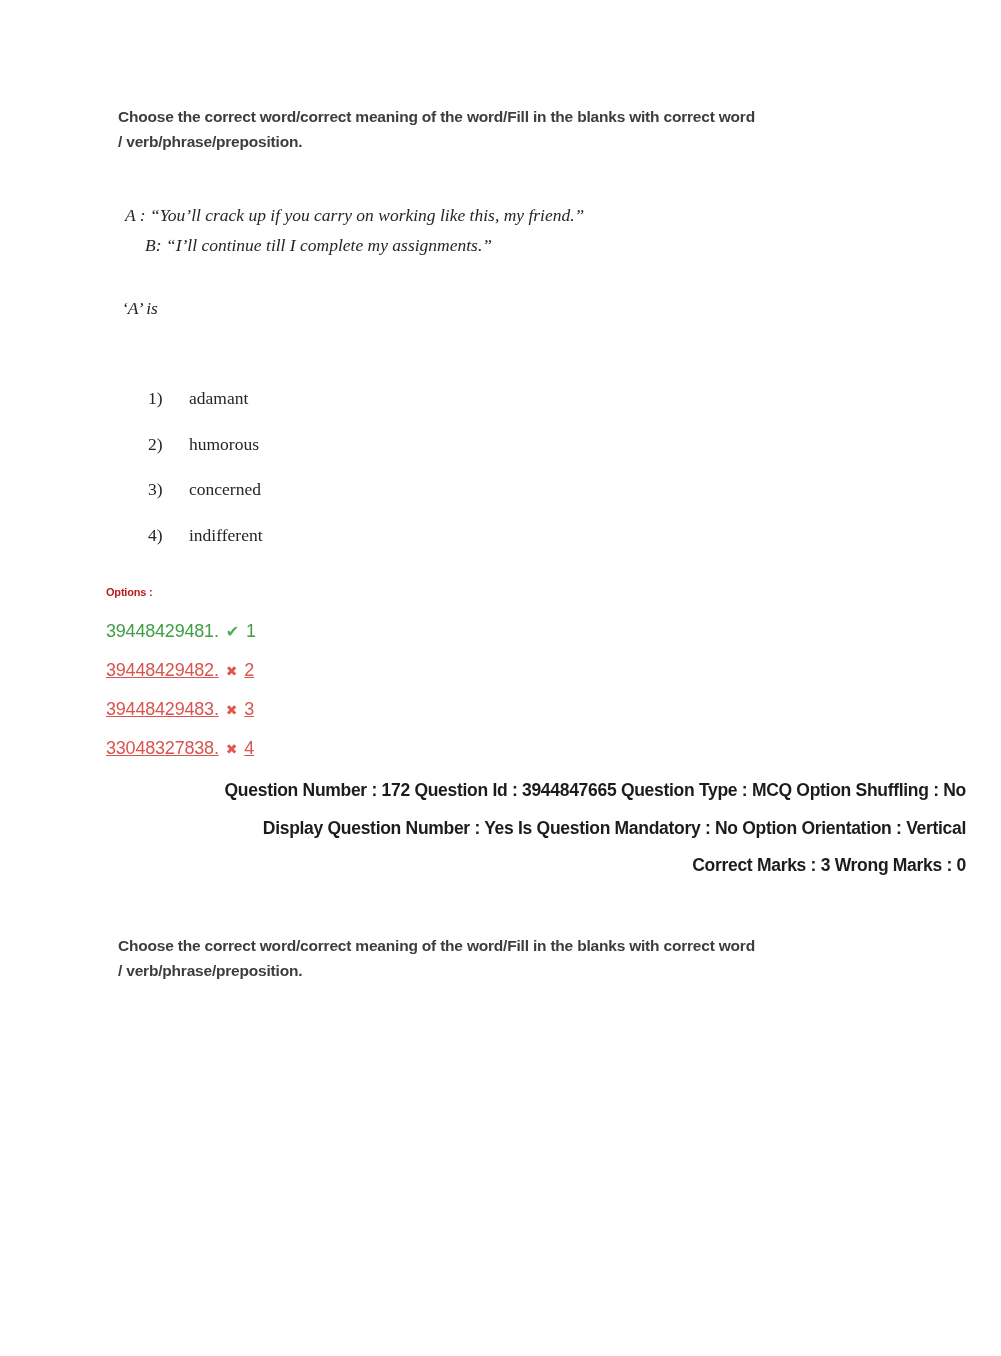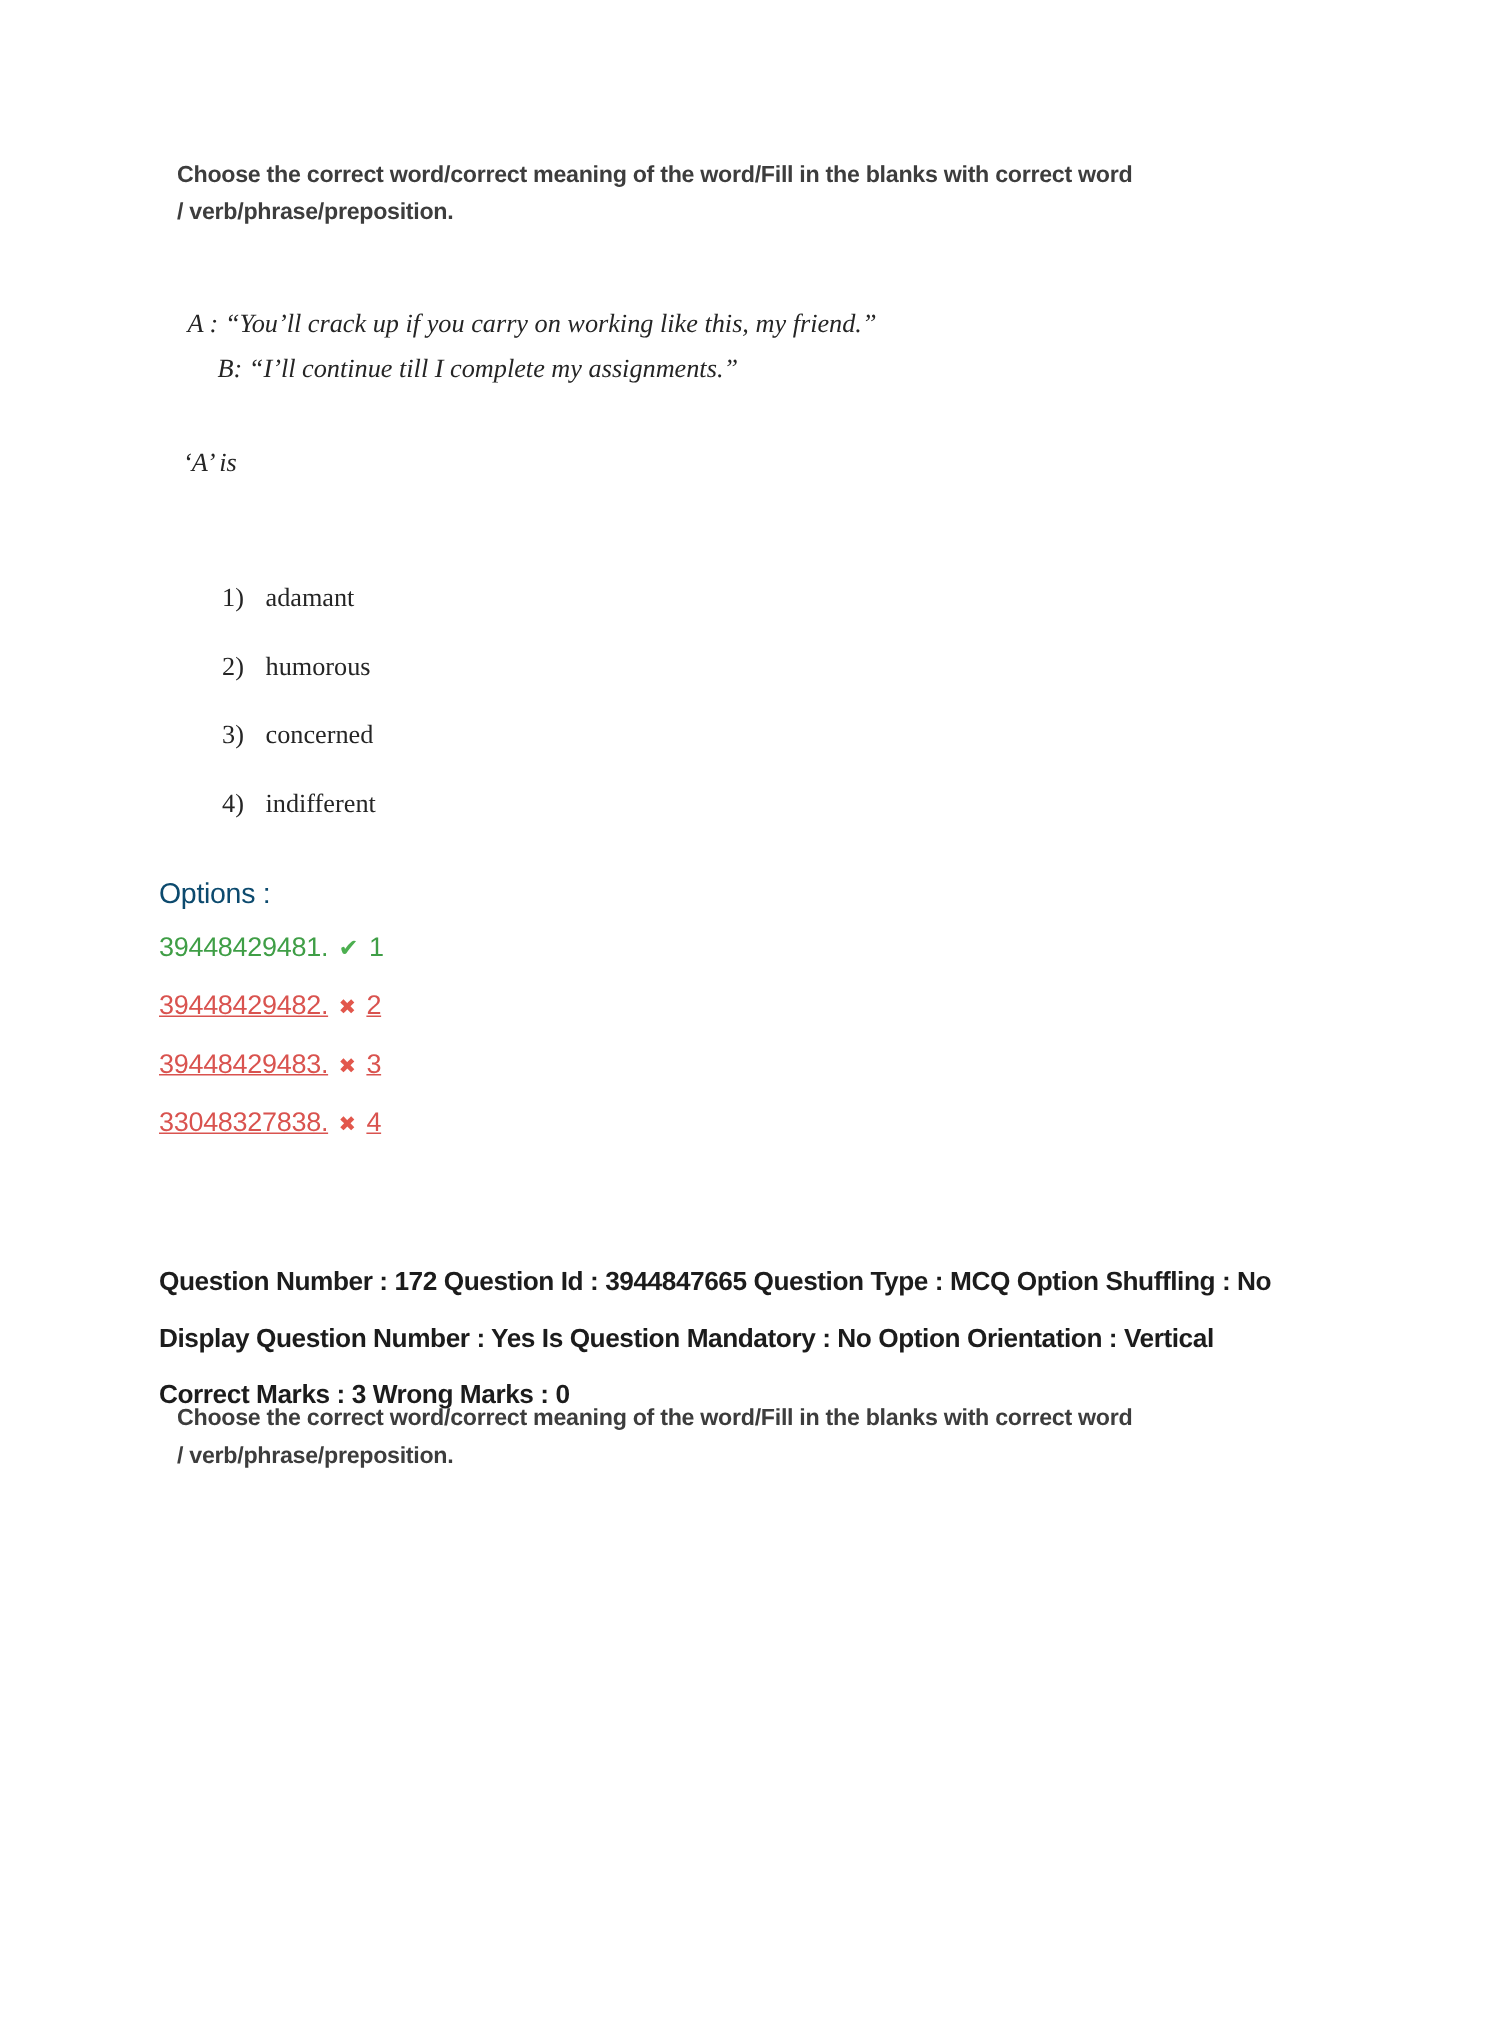--- a/index.html
+++ b/index.html
@@ -49,30 +49,30 @@
   .choice-row {
     display:flex;
     align-items:baseline;
     height:19px;
     margin-bottom:26.5px;
     font-family:"Liberation Serif", serif;
     font-size:17.5px;
     color:#252525;
   }
   .choice-num { width:22px; display:inline-block; }
-  .choice-text { margin-left:7px; }
+  .choice-text { margin-left:19px; }
 
   
   .options-heading {
     position:absolute;
     left:106px;
     top:586px;
-    font-size:19px;
-    font-weight:normal;
-    color:#0c4a6e;
+    font-size:11px;
+    font-weight:bold;
+    color:#b91c1c;
     letter-spacing:-0.2px;
   }
   .answer-rows {
     position:absolute;
     left:106px;
     top:621px;
   }
   .ans-row {
     display:flex;
     align-items:baseline;
@@ -89,22 +89,23 @@
   }
   .row-correct .ans-id, .row-correct .ans-num { color:#3f9e46; }
   .row-correct .opt-icon { color:#4caf50; }
   .row-wrong .ans-id, .row-wrong .ans-num { color:#d9534f;text-decoration:underline; }
   .row-wrong .opt-icon { color:#e2574c; font-size:14px; }
 
   
   .meta-block {
     position:absolute;
     left:106px;
-    top:836px;
+    top:772px;
     width:860px;
+    text-align:right;
   }
   .meta-line {
     font-size:17.5px;
     font-weight:bold;
     color:#1c1c1c;
     line-height:37.5px;
     letter-spacing:-0.3px;
     white-space:nowrap;
   }
 

